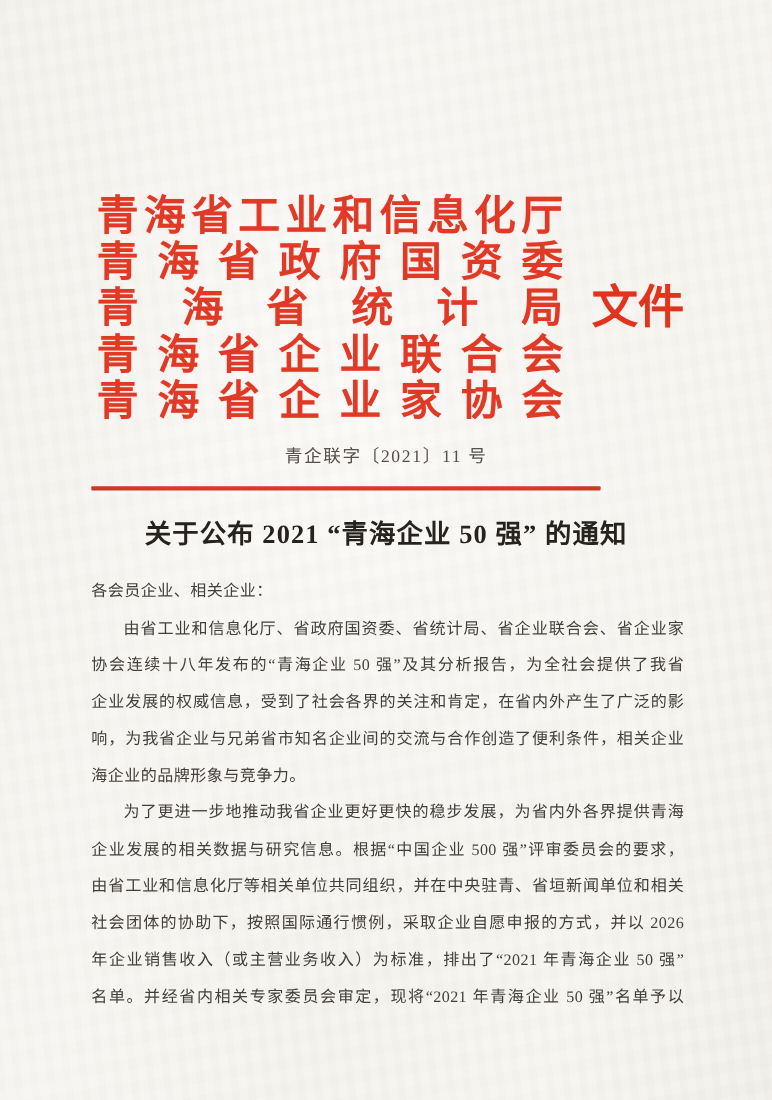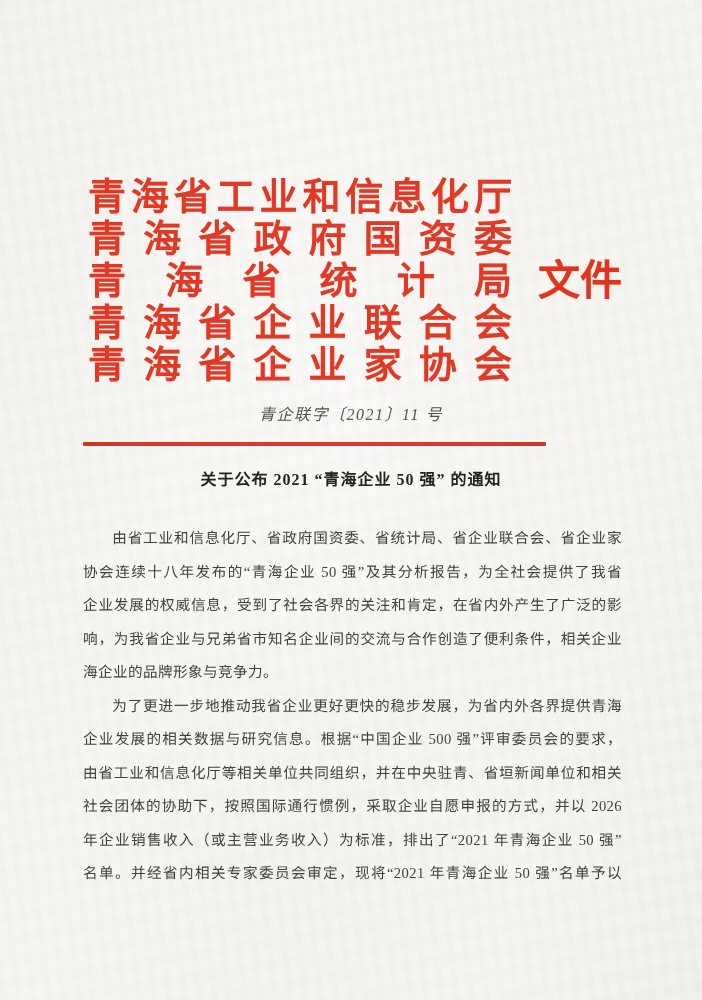--- a/index.html
+++ b/index.html
@@ -69,21 +69,20 @@
   
   .doc-number {
     position: absolute;
     top: 401px;
     left: 0;
     width: 100%;
     text-align: center;
     font-size: 16px;
     letter-spacing: 1.5px;
     color: #55504a;
-    font-style: italic;
   }
 
   
   .red-rule {
     position: absolute;
     top: 442px;
     left: 83px;
     width: 463px;
     height: 4px;
     background: linear-gradient(90deg, #c63a26, #d63b28 15%, #d63b28 85%, #c63a26);
@@ -91,21 +90,21 @@
   }
 
   
   .title {
     position: absolute;
     top: 466px;
     left: 0;
     width: 100%;
     margin: 0;
     text-align: center;
-    font-size: 16px;
+    font-size: 24px;
     font-weight: bold;
     letter-spacing: 1px;
     color: #26231f;
   }
 
   
   .body-text {
     position: absolute;
     top: 522px;
     left: 83px;
@@ -196,20 +195,21 @@
     <div class="doc-word">文件</div>
   </div>
 
   <div class="doc-number">青企联字〔2021〕11 号</div>
 
   <div class="red-rule"></div>
 
   <h1 class="title">关于公布 2021 “青海企业 50 强” 的通知</h1>
 
   <div class="body-text">
+    <div class="salutation">各会员企业、相关企业：</div>
 
     <div class="para para-1">
       <div class="bline indent">由省工业和信息化厅、省政府国资委、省统计局、省企业联合会、省企业家</div>
       <div class="bline">协会连续十八年发布的“青海企业 50 强”及其分析报告，为全社会提供了我省</div>
       <div class="bline">企业发展的权威信息，受到了社会各界的关注和肯定，在省内外产生了广泛的影</div>
       <div class="bline">响，为我省企业与兄弟省市知名企业间的交流与合作创造了便利条件，相关企业</div>
       <div class="bline loose">海企业的品牌形象与竞争力。</div>
     </div>
 
     <div class="para para-2">

